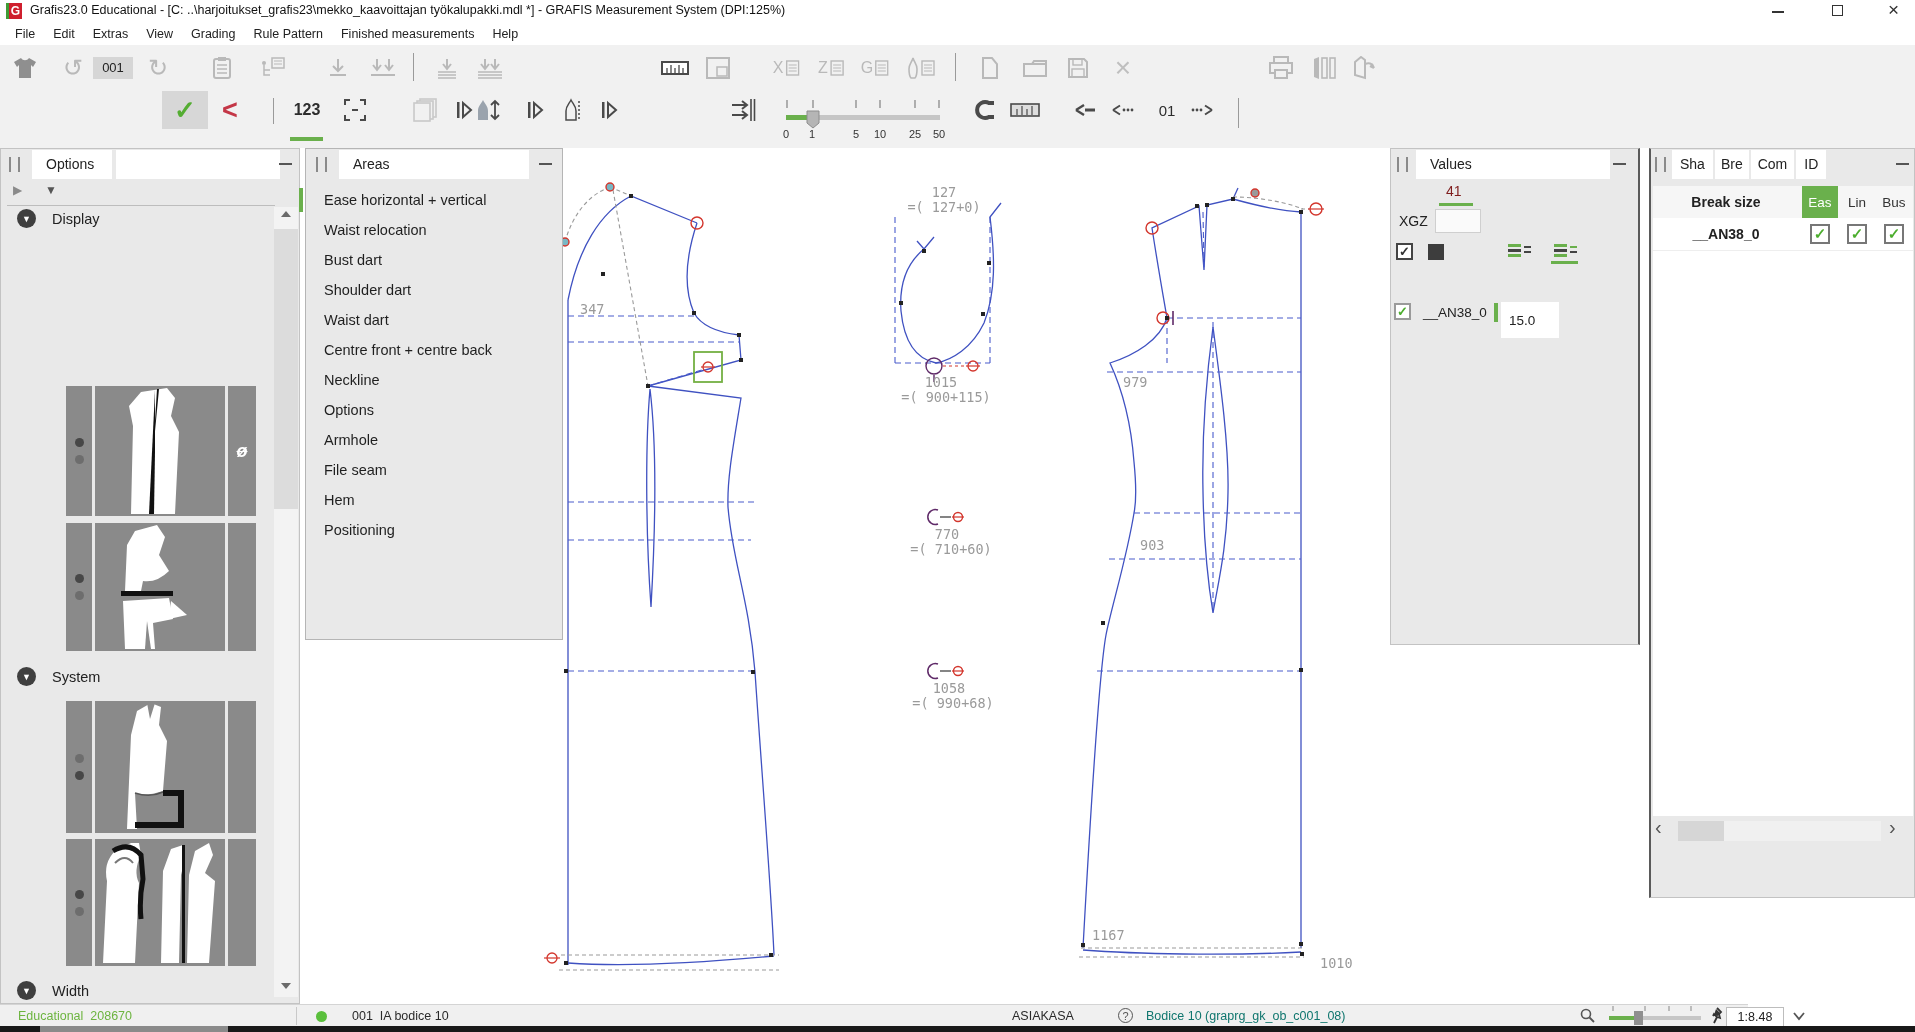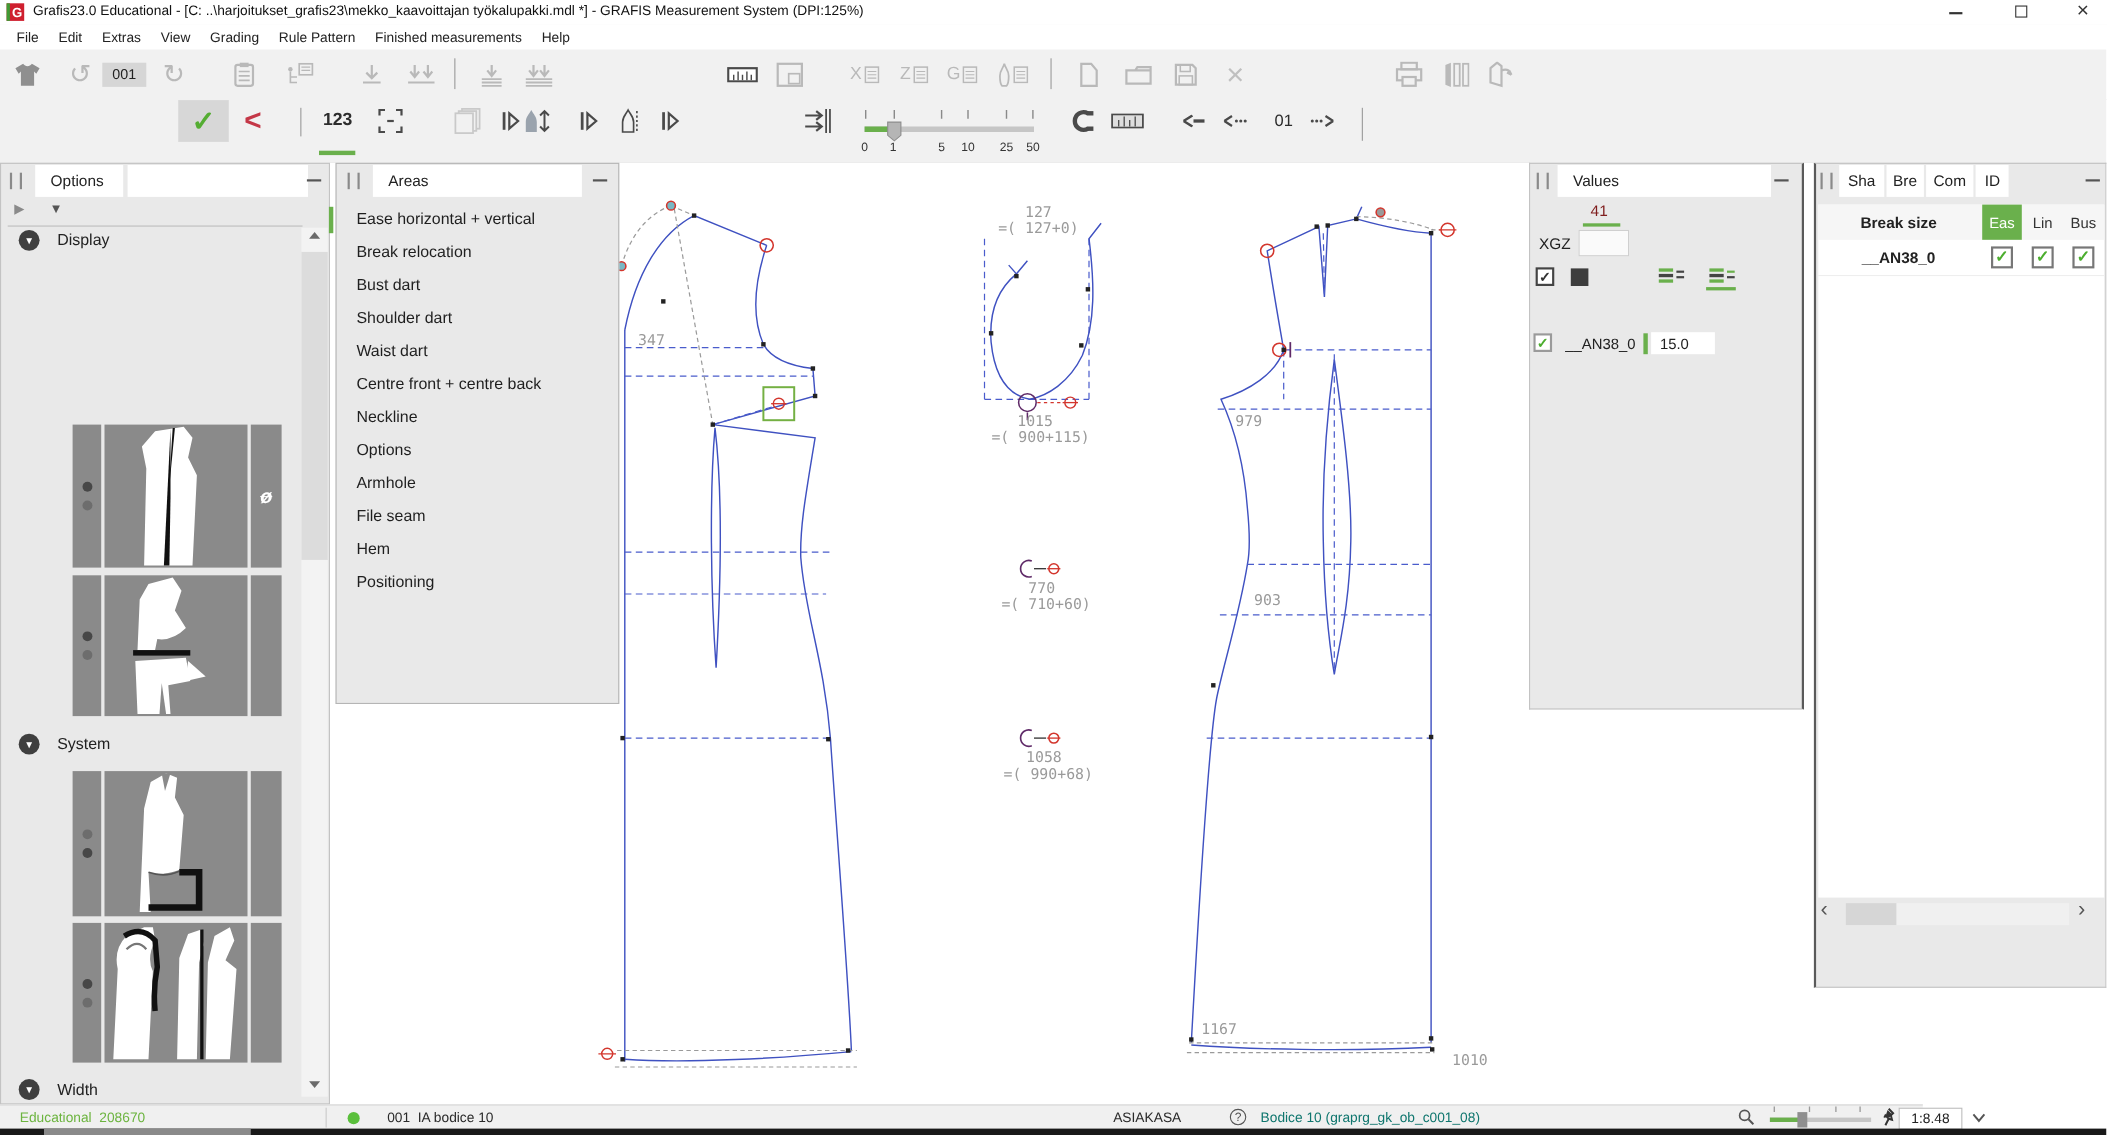--- a/index.html
+++ b/index.html
@@ -549,21 +549,21 @@
   <div class="phead">
     <span class="grip" style="margin-left:10px"></span>
     <span class="ptab" style="margin-left:12px;width:162px">
       <span>Areas</span></span>
     <div class="minbar abs" style="left:233px;top:14px"></div>
   </div>
   <div class="abs" style="left:0;top:36px;right:0">
     <div class="areas-item">
       <div class="abs" style="left:-7px;top:3px;width:4px;height:24px;background:#6ab04c"></div>
       <span>Ease horizontal + vertical</span></div>
-    <div class="areas-item"><span>Break relocation</span></div>
+    <div class="areas-item"><span>Waist relocation</span></div>
     <div class="areas-item"><span>Bust dart</span></div>
     <div class="areas-item"><span>Shoulder dart</span></div>
     <div class="areas-item"><span>Waist dart</span></div>
     <div class="areas-item"><span>Centre front + centre back</span></div>
     <div class="areas-item"><span>Neckline</span></div>
     <div class="areas-item"><span>Options</span></div>
     <div class="areas-item"><span>Armhole</span></div>
     <div class="areas-item"><span>File seam</span></div>
     <div class="areas-item"><span>Hem</span></div>
     <div class="areas-item"><span>Positioning</span></div>
@@ -594,21 +594,21 @@
     <div style="width:13px;height:3px;background:#6ab04c;margin-bottom:2px"></div>
     <div style="width:13px;height:3px;background:#444;margin-bottom:2px"></div>
     <div style="width:13px;height:3px;background:#6ab04c"></div>
     <div class="abs" style="left:16px;top:2px;width:7px;height:2px;background:#6ab04c"></div>
     <div class="abs" style="left:16px;top:7px;width:7px;height:2px;background:#444"></div>
     <div class="abs" style="left:-3px;top:17px;width:27px;height:3px;background:#6ab04c"></div>
   </div>
   <div class="abs chk" style="left:3px;top:154px;border-color:#9a9a9a"></div>
   <div class="abs" style="left:32px;top:156px;font-size:13.5px;color:#222">__AN38_0</div>
   <div class="abs" style="left:103px;top:154px;width:4px;height:19px;background:#6ab04c"></div>
-  <div class="abs" style="left:110px;top:153px;width:50px;height:20px;background:#fff;font-size:13.5px;color:#222;
+  <div class="abs" style="left:110px;top:153px;width:50px;height:36px;background:#fff;font-size:13.5px;color:#222;
               display:flex;align-items:center;padding-left:8px">
     <span>15.0</span>
     </div>
 </div>
 
 <div class="panel" style="left:1649px;top:148px;width:266px;height:750px;border-left:2px solid #5a5a5a">
   <div class="phead">
     <span class="grip" style="margin-left:4px"></span>
     <span class="ptab" style="margin-left:6px;padding:0 8px"><span>Sha</span></span>
     <span class="ptab" style="margin-left:2px;padding:0 6px"><span>Bre</span></span>

